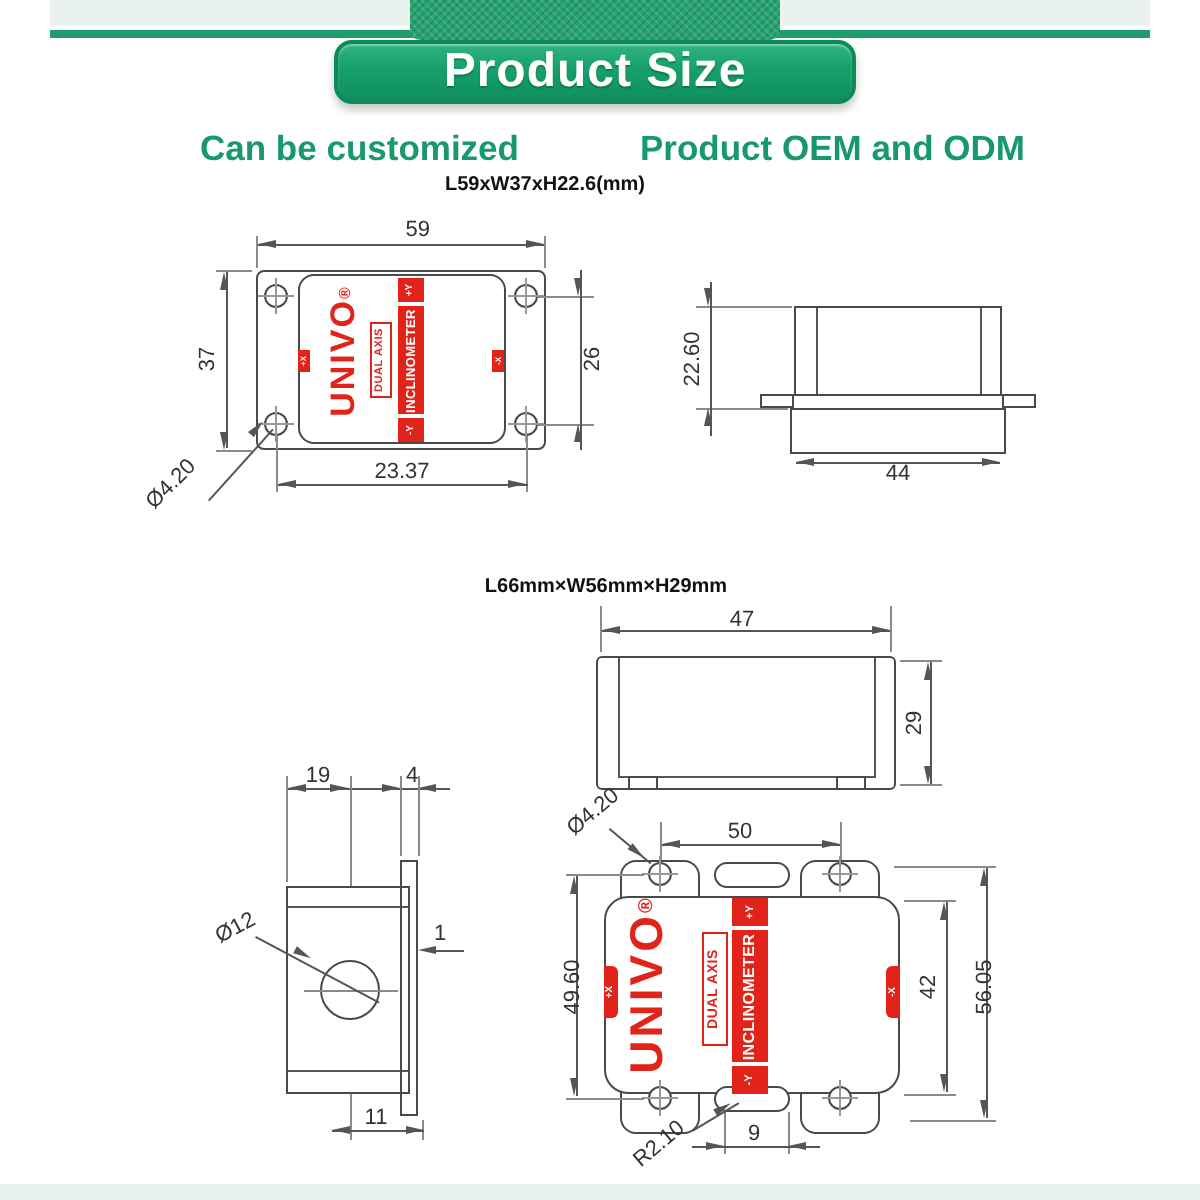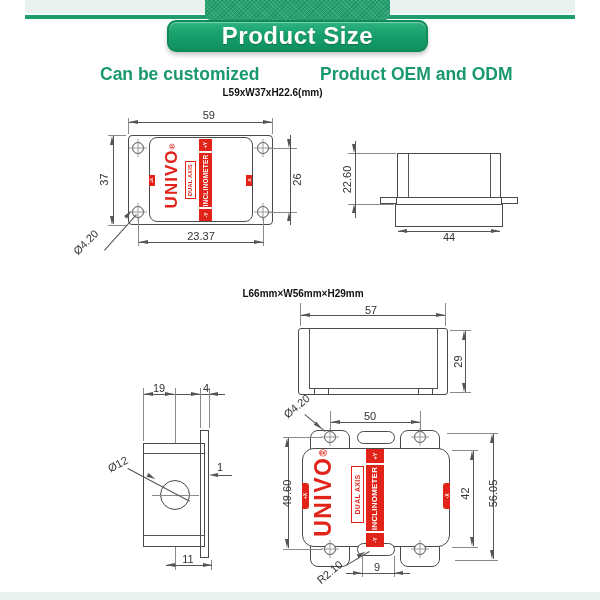--- a/index.html
+++ b/index.html
@@ -141,21 +141,21 @@
   <div class="ln" style="left:437px;top:329px;width:1px;height:59px;"></div>
   <div class="ln" style="left:309px;top:388px;width:129px;height:1px;"></div>
   <div class="bt" style="left:314px;top:388px;width:15px;height:7px;"></div>
   <div class="bt" style="left:418px;top:388px;width:15px;height:7px;"></div>
 
   <div class="xln" style="left:300px;top:303px;width:1px;height:23px;"></div>
   <div class="xln" style="left:445px;top:303px;width:1px;height:23px;"></div>
   <div class="ln" style="left:301px;top:315px;width:144px;height:1px;"></div>
   <div class="tri l" style="left:301px;top:312.7px;"></div>
   <div class="tri r" style="left:436px;top:312.7px;"></div>
-  <div class="dt" style="left:356px;top:304px;width:30px;">57</div>
+  <div class="dt" style="left:356px;top:304px;width:30px;">47</div>
 
   <div class="xln" style="left:450px;top:330px;width:21px;height:1px;"></div>
   <div class="xln" style="left:450px;top:392px;width:21px;height:1px;"></div>
   <div class="ln" style="left:465px;top:331px;width:1px;height:61px;"></div>
   <div class="tri u" style="left:462.2px;top:331px;"></div>
   <div class="tri d" style="left:462.2px;top:383px;"></div>
   <div class="dt rot" style="left:445px;top:355px;width:26px;">29</div>
 
   <div class="ln" style="left:144px;top:394px;width:81px;height:1px;"></div>
   <div class="tri l" style="left:144px;top:391.7px;"></div>

